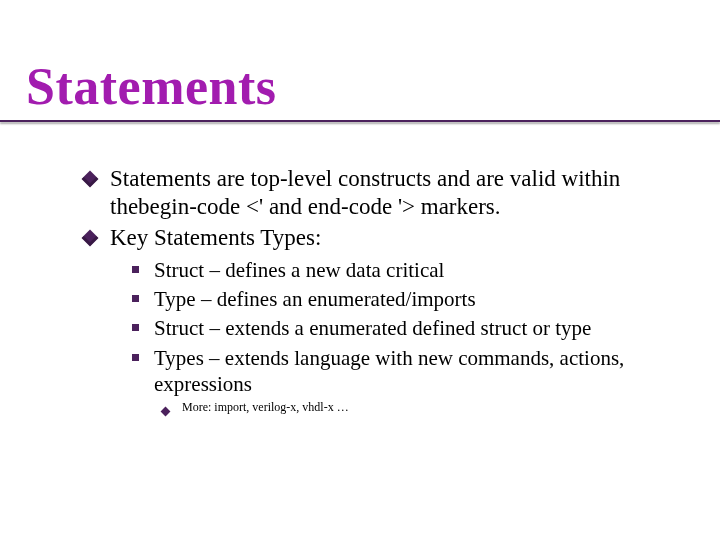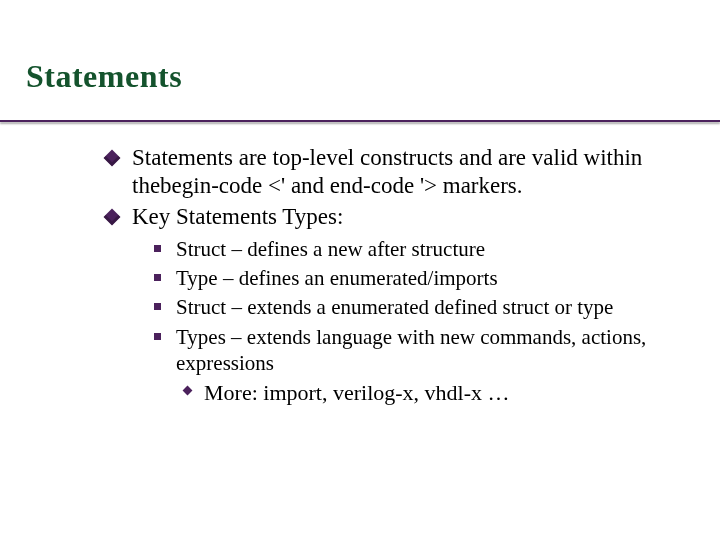--- a/index.html
+++ b/index.html
@@ -14,39 +14,40 @@
   .slide {
     width: 720px;
     height: 540px;
     position: relative;
     box-sizing: border-box;
   }
   .title-wrap {
     padding: 60px 0 0 26px;
   }
   .title {
-    font-size: 32px;
+    font-size: 52px;
     font-weight: bold;
-    color: #14532d;
+    color: #a21caf;
     line-height: 1.05;
     letter-spacing: 0.5px;
   }
   .title-underline {
     position: absolute;
     left: 0;
     top: 120px;
     width: 720px;
     height: 2px;
     background: #4b215c;
     box-shadow: 0 2px 2px rgba(0,0,0,0.35);
   }
   .body {
-    padding: 48px 40px 0 106px;
+    padding: 48px 40px 0 74px;
     font-size: 23px;
     line-height: 1.25;
+    margin-left: 10px;
   }
   .lvl1 {
     position: relative;
     margin: 2px 0 2px 0;
     padding-left: 26px;
   }
   .lvl1::before {
     content: "";
     position: absolute;
     left: 0;
@@ -71,21 +72,21 @@
     content: "";
     position: absolute;
     left: 0;
     top: 9px;
     width: 7px;
     height: 7px;
     background: #4b215c;
   }
   .sub2 {
     margin-left: 30px;
-    font-size: 22px;
+    font-size: 12px;
   }
   .lvl3 {
     position: relative;
     padding-left: 20px;
     margin: 3px 0;
   }
   .lvl3::before {
     content: "";
     position: absolute;
     left: 0;
@@ -105,21 +106,21 @@
     <div class="title">Statements</div>
   </div>
   <div class="title-underline"></div>
 
   <div class="body">
     <div class="lvl1">Statements are top-level constructs and are valid within thebegin-code &lt;' and end-code '&gt; markers.</div>
     <div class="lvl1">Key Statements Types:</div>
 
     <div class="sub">
       <div class="lvl2">
-        <span class="u">Struct</span><span> – defines a new after structure</span>
+        <span class="u">Struct</span><span> – defines a new data critical</span>
       </div>
       <div class="lvl2">
         <span class="u">Type </span><span>– defines an enumerated/imports</span>
       </div>
       <div class="lvl2">
         <span class="u">Struct</span><span> – extends a enumerated defined struct or type</span>
       </div>
       <div class="lvl2">
         <span class="u">Types</span><span> – extends language with new commands, actions, expressions</span>
       </div>

